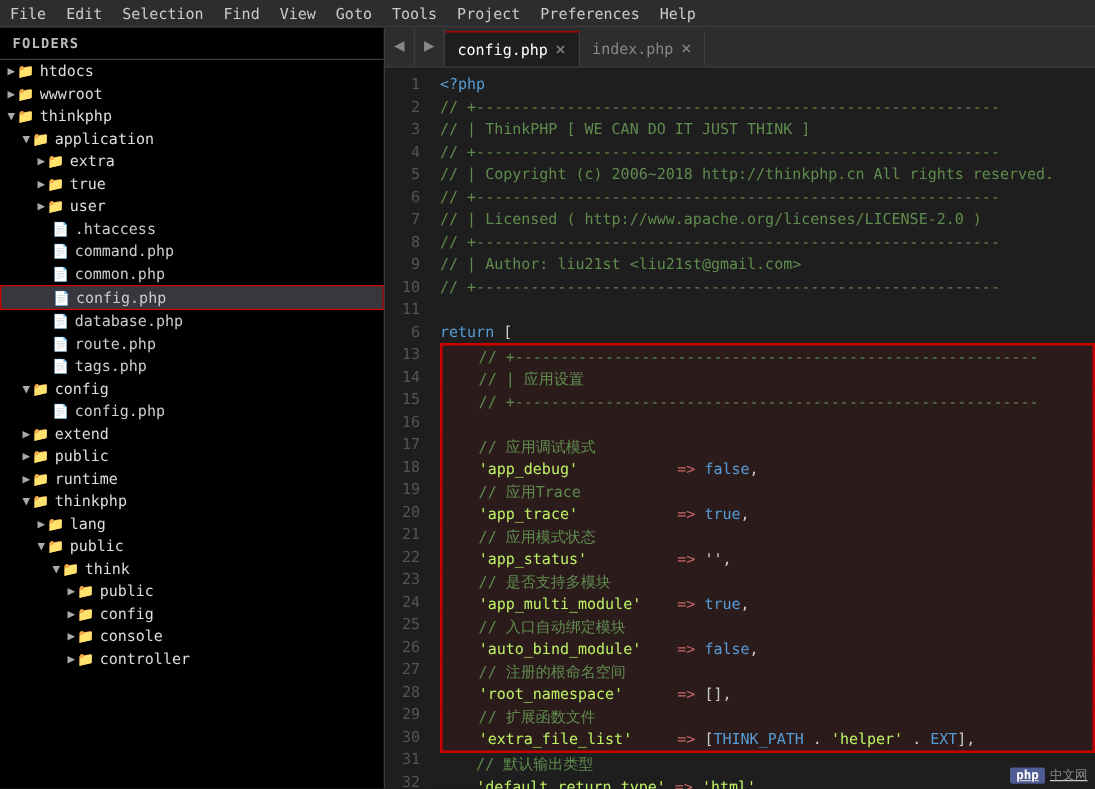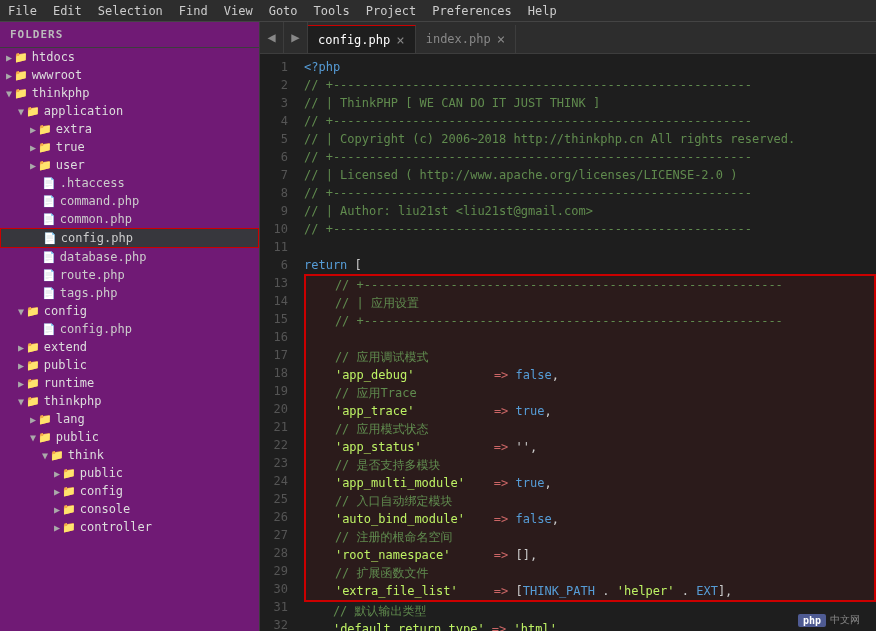--- a/index.html
+++ b/index.html
@@ -6,21 +6,21 @@
     body { font-family: 'Consolas', 'Monaco', monospace; font-size: 12px; background: #1e1e1e; color: #ccc; display: flex; flex-direction: column; height: 631px; overflow: hidden; }
     
     
     .menu-bar { background: #2d2d2d; color: #ccc; display: flex; align-items: center; height: 22px; border-bottom: 1px solid #444; flex-shrink: 0; text-align: right; }
     .menu-item { padding: 0 8px; height: 100%; display: flex; align-items: center; cursor: pointer; font-size: 12px; }
     
     
     .main-layout { display: flex; flex: 1; overflow: hidden; }
     
     
-    .sidebar { width: 260px; background: #701a75; border-right: 1px solid #3d3d3d; overflow-y: auto; flex-shrink: 0; }
+    .sidebar { width: 308px; background: #000000; border-right: 1px solid #3d3d3d; overflow-y: auto; flex-shrink: 0; }
     .sidebar-header { padding: 6px 10px; color: #bbb; font-size: 11px; font-weight: bold; letter-spacing: 1px; border-bottom: 1px solid #3d3d3d; }
     
     .tree-item { display: flex; align-items: center; padding: 2px 0; cursor: pointer; white-space: nowrap; }
     .tree-item.selected { background: #37373d; border: 1px solid #cc0000; }
     .tree-item .indent { display: inline-block; }
     .tree-item .icon { margin-right: 4px; font-size: 11px; }
     .tree-item .label { font-size: 12px; color: #ccc; }
     .tree-item.folder .label { color: #ddd; }
     
     .folder-icon { color: #dcb67a; }
@@ -298,20 +298,20 @@
             <div class="ln">27</div>
             <div class="ln">28</div>
             <div class="ln">29</div>
             <div class="ln">30</div>
             <div class="ln">31</div>
             <div class="ln">32</div>
           </div>
         <div class="code-content" id="code-content"><span class="code-line"><span class="php-tag">&lt;?php</span></span><span class="code-line"><span class="comment">// +----------------------------------------------------------</span></span><span class="code-line"><span class="comment">// | ThinkPHP [ WE CAN DO IT JUST THINK ]</span></span><span class="code-line"><span class="comment">// +----------------------------------------------------------</span></span><span class="code-line"><span class="comment">// | Copyright (c) 2006~2018 http://thinkphp.cn All rights reserved.</span></span><span class="code-line"><span class="comment">// +----------------------------------------------------------</span></span><span class="code-line"><span class="comment">// | Licensed ( http://www.apache.org/licenses/LICENSE-2.0 )</span></span><span class="code-line"><span class="comment">// +----------------------------------------------------------</span></span><span class="code-line"><span class="comment">// | Author: liu21st &lt;liu21st@gmail.com&gt;</span></span><span class="code-line"><span class="comment">// +----------------------------------------------------------</span></span><span class="code-line"></span><span class="code-line"><span class="kw">return</span> [</span><span class="code-line highlighted" style="border-top: 2px solid rgb(204, 0, 0); border-left: 2px solid rgb(204, 0, 0); border-right: 2px solid rgb(204, 0, 0); display: block;"><span class="comment">    // +----------------------------------------------------------</span></span><span class="code-line highlighted" style="border-left: 2px solid rgb(204, 0, 0); border-right: 2px solid rgb(204, 0, 0); display: block;"><span class="comment">    // | 应用设置</span></span><span class="code-line highlighted" style="border-left: 2px solid rgb(204, 0, 0); border-right: 2px solid rgb(204, 0, 0); display: block;"><span class="comment">    // +----------------------------------------------------------</span></span><span class="code-line highlighted" style="border-left: 2px solid rgb(204, 0, 0); border-right: 2px solid rgb(204, 0, 0); display: block;"></span><span class="code-line highlighted" style="border-left: 2px solid rgb(204, 0, 0); border-right: 2px solid rgb(204, 0, 0); display: block;"><span class="comment">    // 应用调试模式</span></span><span class="code-line highlighted" style="border-left: 2px solid rgb(204, 0, 0); border-right: 2px solid rgb(204, 0, 0); display: block;">    <span class="arr-key">'app_debug'</span>           <span class="arr-arrow">=&gt;</span> <span class="bool-false">false</span>,</span><span class="code-line highlighted" style="border-left: 2px solid rgb(204, 0, 0); border-right: 2px solid rgb(204, 0, 0); display: block;"><span class="comment">    // 应用Trace</span></span><span class="code-line highlighted" style="border-left: 2px solid rgb(204, 0, 0); border-right: 2px solid rgb(204, 0, 0); display: block;">    <span class="arr-key">'app_trace'</span>           <span class="arr-arrow">=&gt;</span> <span class="bool-true">true</span>,</span><span class="code-line highlighted" style="border-left: 2px solid rgb(204, 0, 0); border-right: 2px solid rgb(204, 0, 0); display: block;"><span class="comment">    // 应用模式状态</span></span><span class="code-line highlighted" style="border-left: 2px solid rgb(204, 0, 0); border-right: 2px solid rgb(204, 0, 0); display: block;">    <span class="arr-key">'app_status'</span>          <span class="arr-arrow">=&gt;</span> '',</span><span class="code-line highlighted" style="border-left: 2px solid rgb(204, 0, 0); border-right: 2px solid rgb(204, 0, 0); display: block;"><span class="comment">    // 是否支持多模块</span></span><span class="code-line highlighted" style="border-left: 2px solid rgb(204, 0, 0); border-right: 2px solid rgb(204, 0, 0); display: block;">    <span class="arr-key">'app_multi_module'</span>    <span class="arr-arrow">=&gt;</span> <span class="bool-true">true</span>,</span><span class="code-line highlighted" style="border-left: 2px solid rgb(204, 0, 0); border-right: 2px solid rgb(204, 0, 0); display: block;"><span class="comment">    // 入口自动绑定模块</span></span><span class="code-line highlighted" style="border-left: 2px solid rgb(204, 0, 0); border-right: 2px solid rgb(204, 0, 0); display: block;">    <span class="arr-key">'auto_bind_module'</span>    <span class="arr-arrow">=&gt;</span> <span class="bool-false">false</span>,</span><span class="code-line highlighted" style="border-left: 2px solid rgb(204, 0, 0); border-right: 2px solid rgb(204, 0, 0); display: block;"><span class="comment">    // 注册的根命名空间</span></span><span class="code-line highlighted" style="border-left: 2px solid rgb(204, 0, 0); border-right: 2px solid rgb(204, 0, 0); display: block;">    <span class="arr-key">'root_namespace'</span>      <span class="arr-arrow">=&gt;</span> [],</span><span class="code-line highlighted" style="border-left: 2px solid rgb(204, 0, 0); border-right: 2px solid rgb(204, 0, 0); display: block;"><span class="comment">    // 扩展函数文件</span></span><span class="code-line highlighted" style="border-bottom: 2px solid rgb(204, 0, 0); border-left: 2px solid rgb(204, 0, 0); border-right: 2px solid rgb(204, 0, 0); display: block;">    <span class="arr-key">'extra_file_list'</span>     <span class="arr-arrow">=&gt;</span> [<span class="kw">THINK_PATH</span> . <span class="arr-key">'helper'</span> . <span class="kw">EXT</span>],</span><span class="code-line"><span class="comment">    // 默认输出类型</span></span><span class="code-line">    <span class="arr-key">'default_return_type'</span> <span class="arr-arrow">=&gt;</span> <span class="arr-key">'html'</span>,</span></div>
       </div>
 
-      <div style="position:absolute;bottom:4px;right:16px;display:flex;align-items:center;gap:4px;">
+      <div style="position:absolute;bottom:4px;right:6px;display:flex;align-items:center;gap:4px;text-decoration:underline;">
         <span style="background:#4f5b93;color:#fff;font-size:10px;font-weight:bold;padding:1px 5px;border-radius:2px;">php</span>
         <span style="color:#888;font-size:10px;">中文网</span>
       </div>
     </div>
 
   </div>
 </div>
 
 </body></html>

